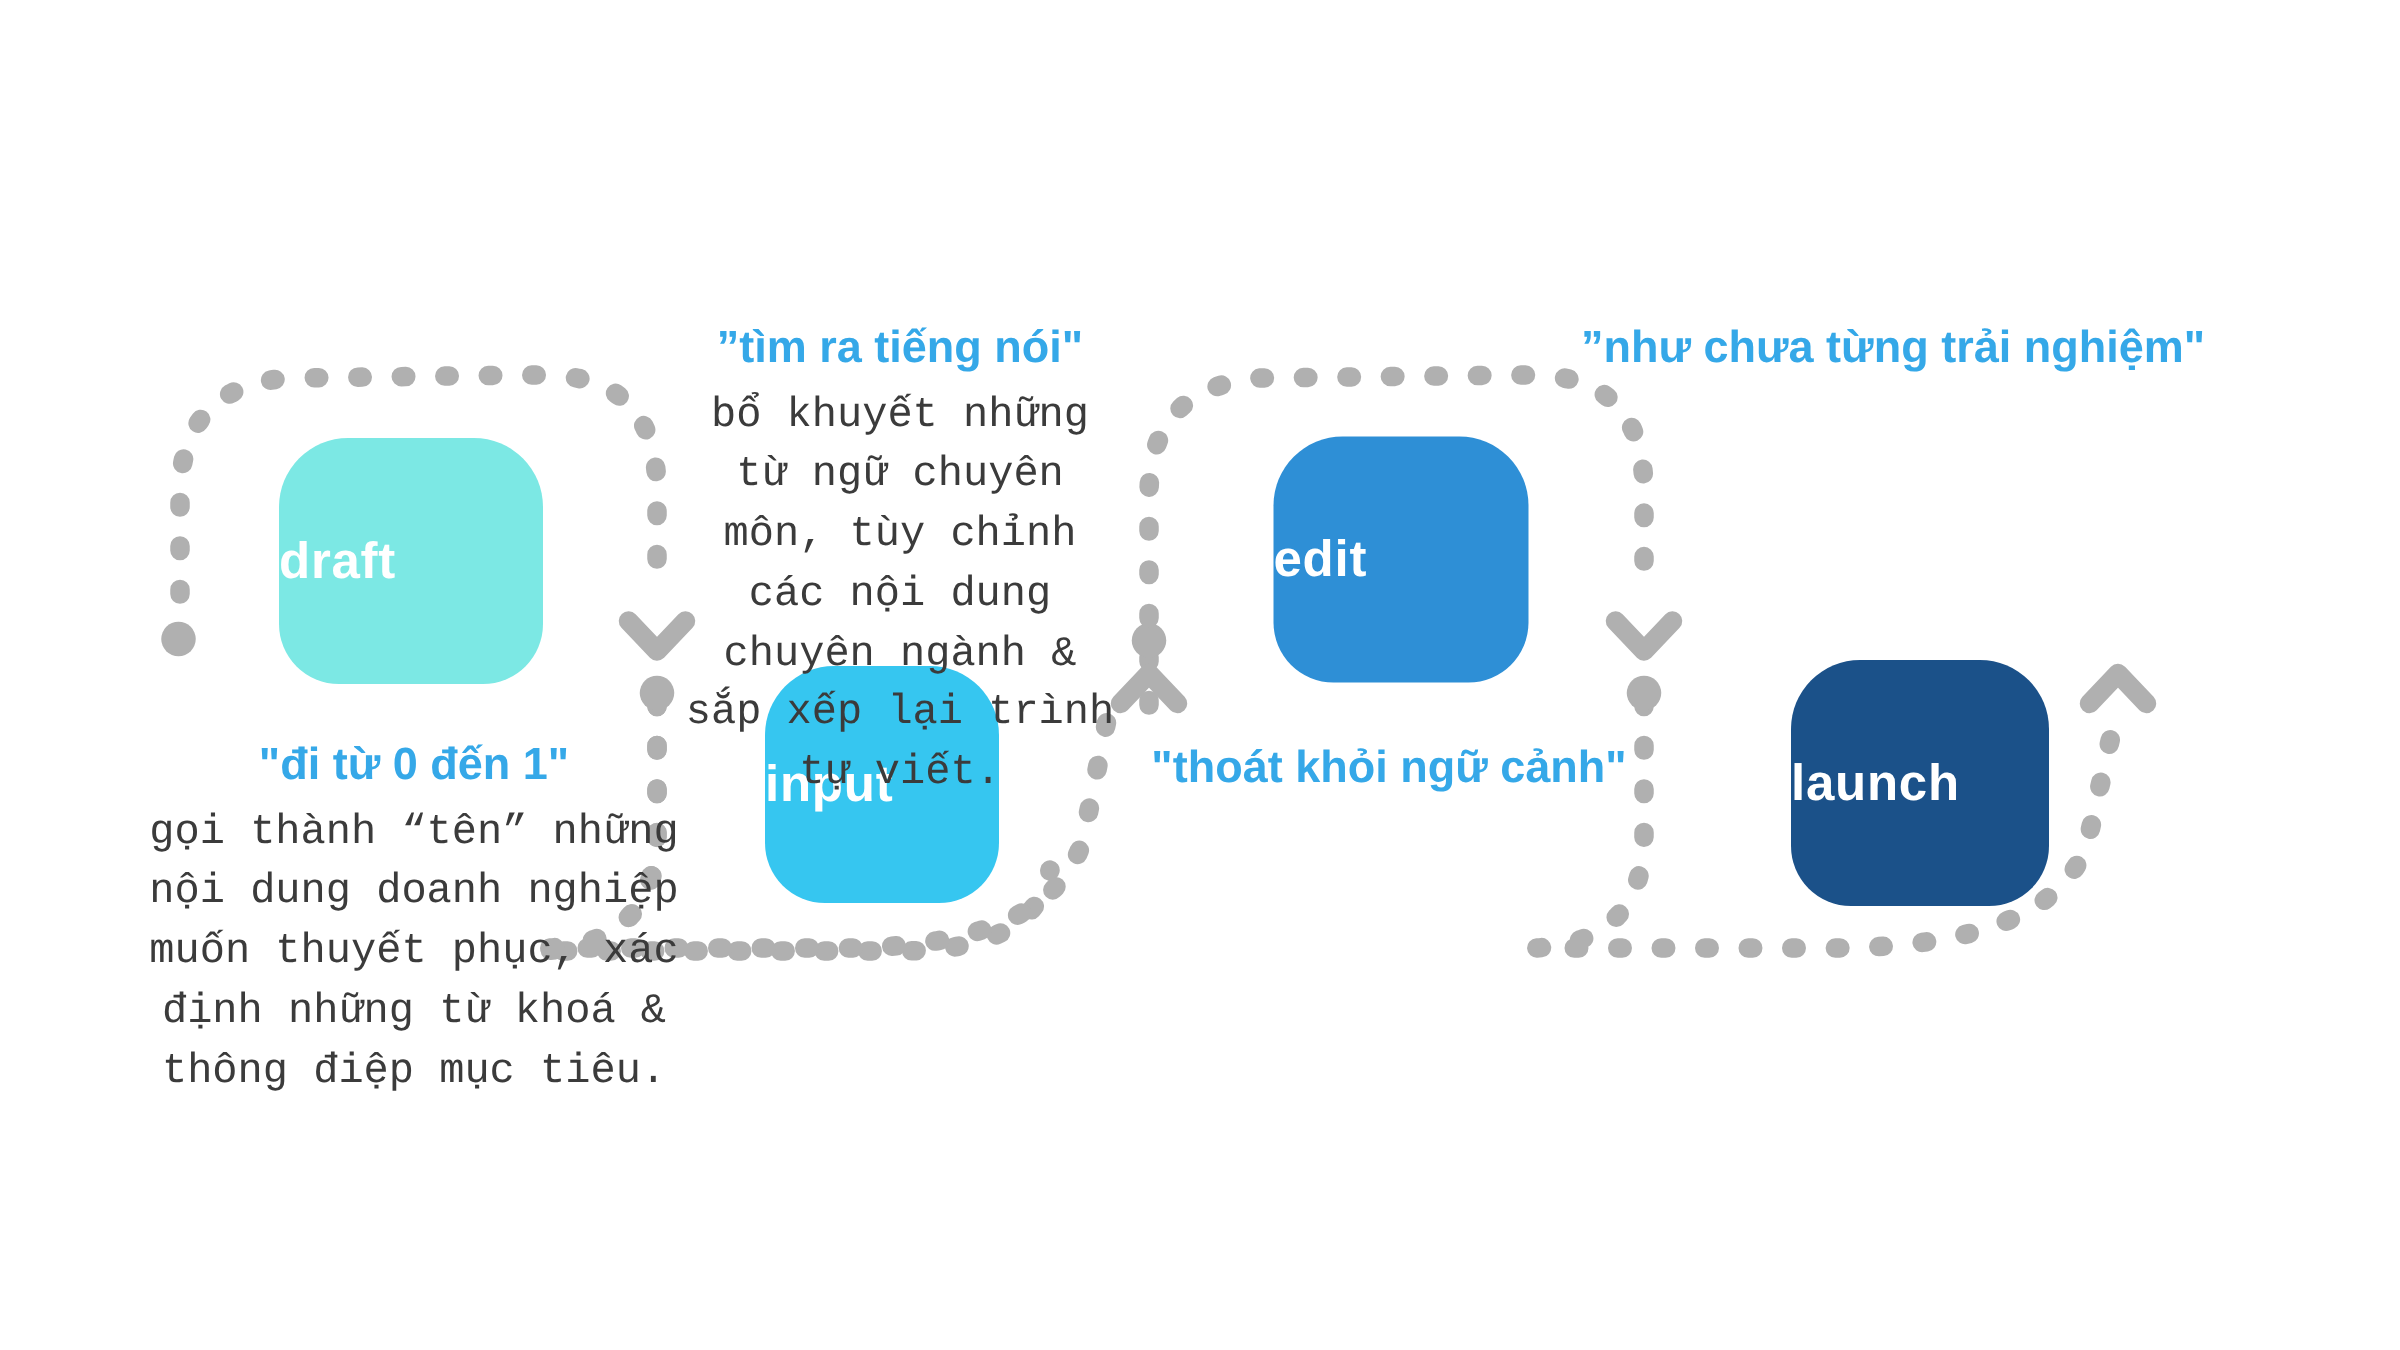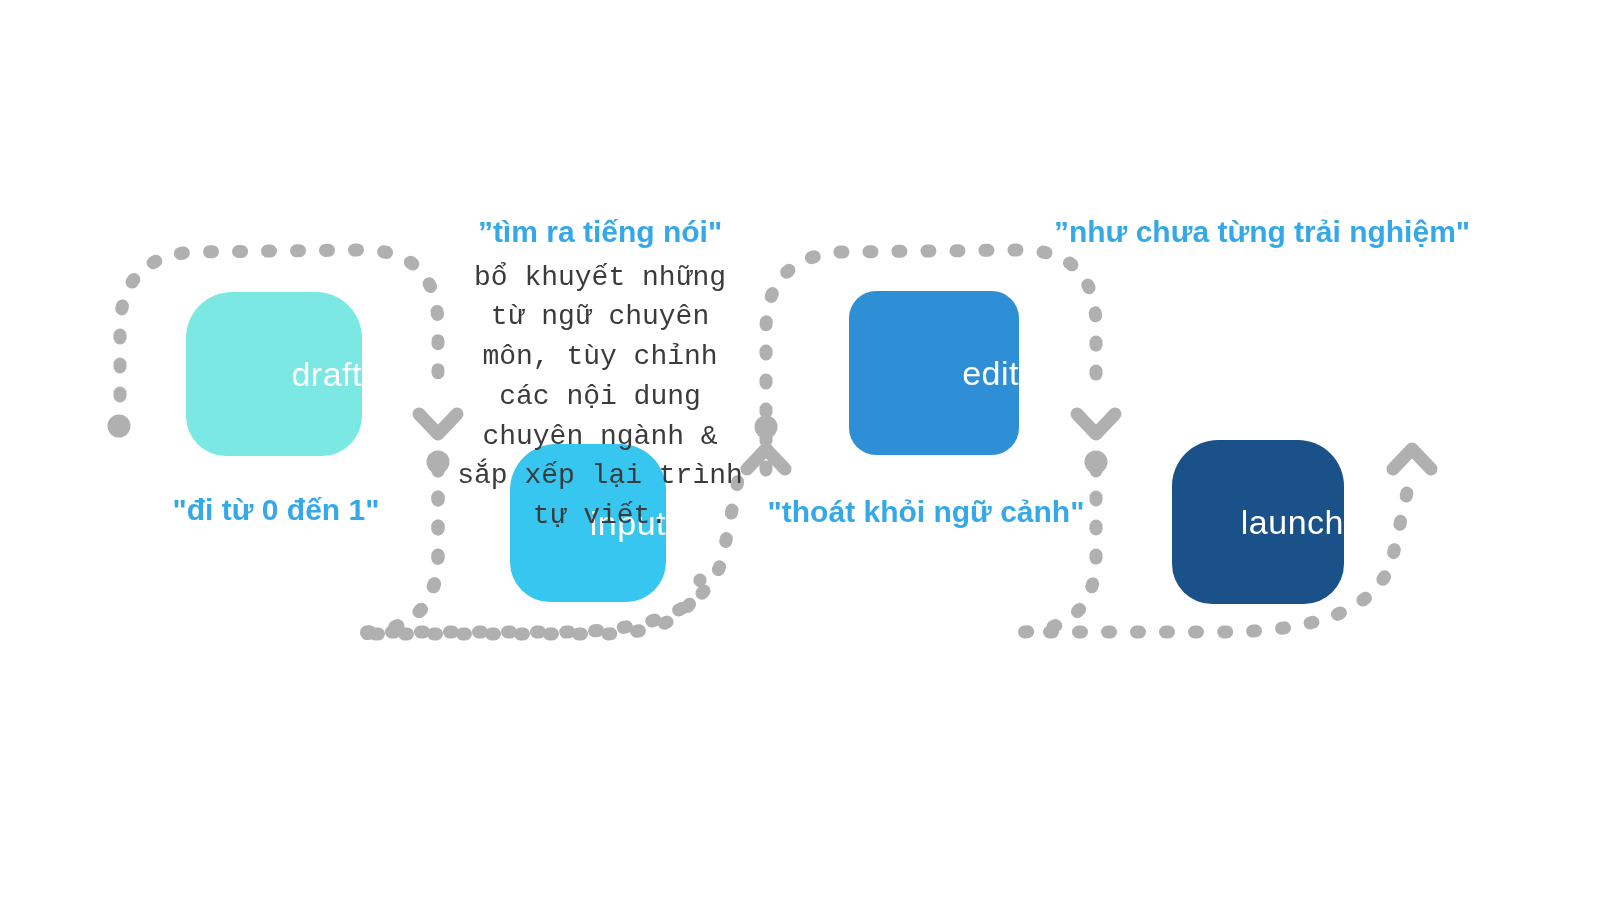--- a/index.html
+++ b/index.html
@@ -22,33 +22,33 @@
     left: 0; top: 0;
     width: 1600px; height: 900px;
     pointer-events: none;
   }
 
   
   .node {
     position: absolute;
     display: flex;
     align-items: center;
-    justify-content: flex-end;
+    justify-content: flex-start;
     color: #ffffff;
-    font-weight: normal;
+    font-weight: bold;
     letter-spacing: 0.5px;
     text-align: center;
     line-height: 1;
     
     border-radius: 46px 46px 40px 40px;
   }
   .node.draft  { background: #7ce8e4; }
   .node.input  { background: #36c6f0; }
-  .node.edit   { background: #2e8fd6; border-radius: 27px; }
-  .node.launch { background: #1b5189; }
+  .node.edit   { background: #2e8fd6; }
+  .node.launch { background: #1b5189; margin-left: 22px; }
 
   .node-label { pointer-events: none; }
 
   
   .block {
     position: absolute;
     text-align: center;
   }
   .block-title {
     color: #35a8e8;
@@ -136,20 +136,21 @@
   <div class="node edit" style="left:849px; top:291px; width:170px; height:164px; font-size:34px;">
     <span class="node-label">edit</span>
   </div>
 
   <div class="node launch" style="left:1172px; top:440px; width:172px; height:164px; font-size:34px;">
     <span class="node-label">launch</span>
   </div>
 
   <div class="block" style="left:88px; top:493px; width:376px;">
     <p class="block-title">"đi từ 0 đến 1"</p>
+    <p class="block-body">gọi thành “tên” những nội dung doanh nghiệp muốn thuyết phục, xác định những từ khoá &amp; thông điệp mục tiêu.</p>
   </div>
 
   <div class="block" style="left:452px; top:215px; width:296px;">
     <p class="block-title">”tìm ra tiếng nói"</p>
     <p class="block-body">bổ khuyết những từ ngữ chuyên môn, tùy chỉnh các nội dung chuyên ngành &amp; sắp xếp lại trình tự viết.</p>
   </div>
 
   <div class="block" style="left:752px; top:495px; width:348px;">
     <p class="block-title">"thoát khỏi ngữ cảnh"</p>
   </div>

